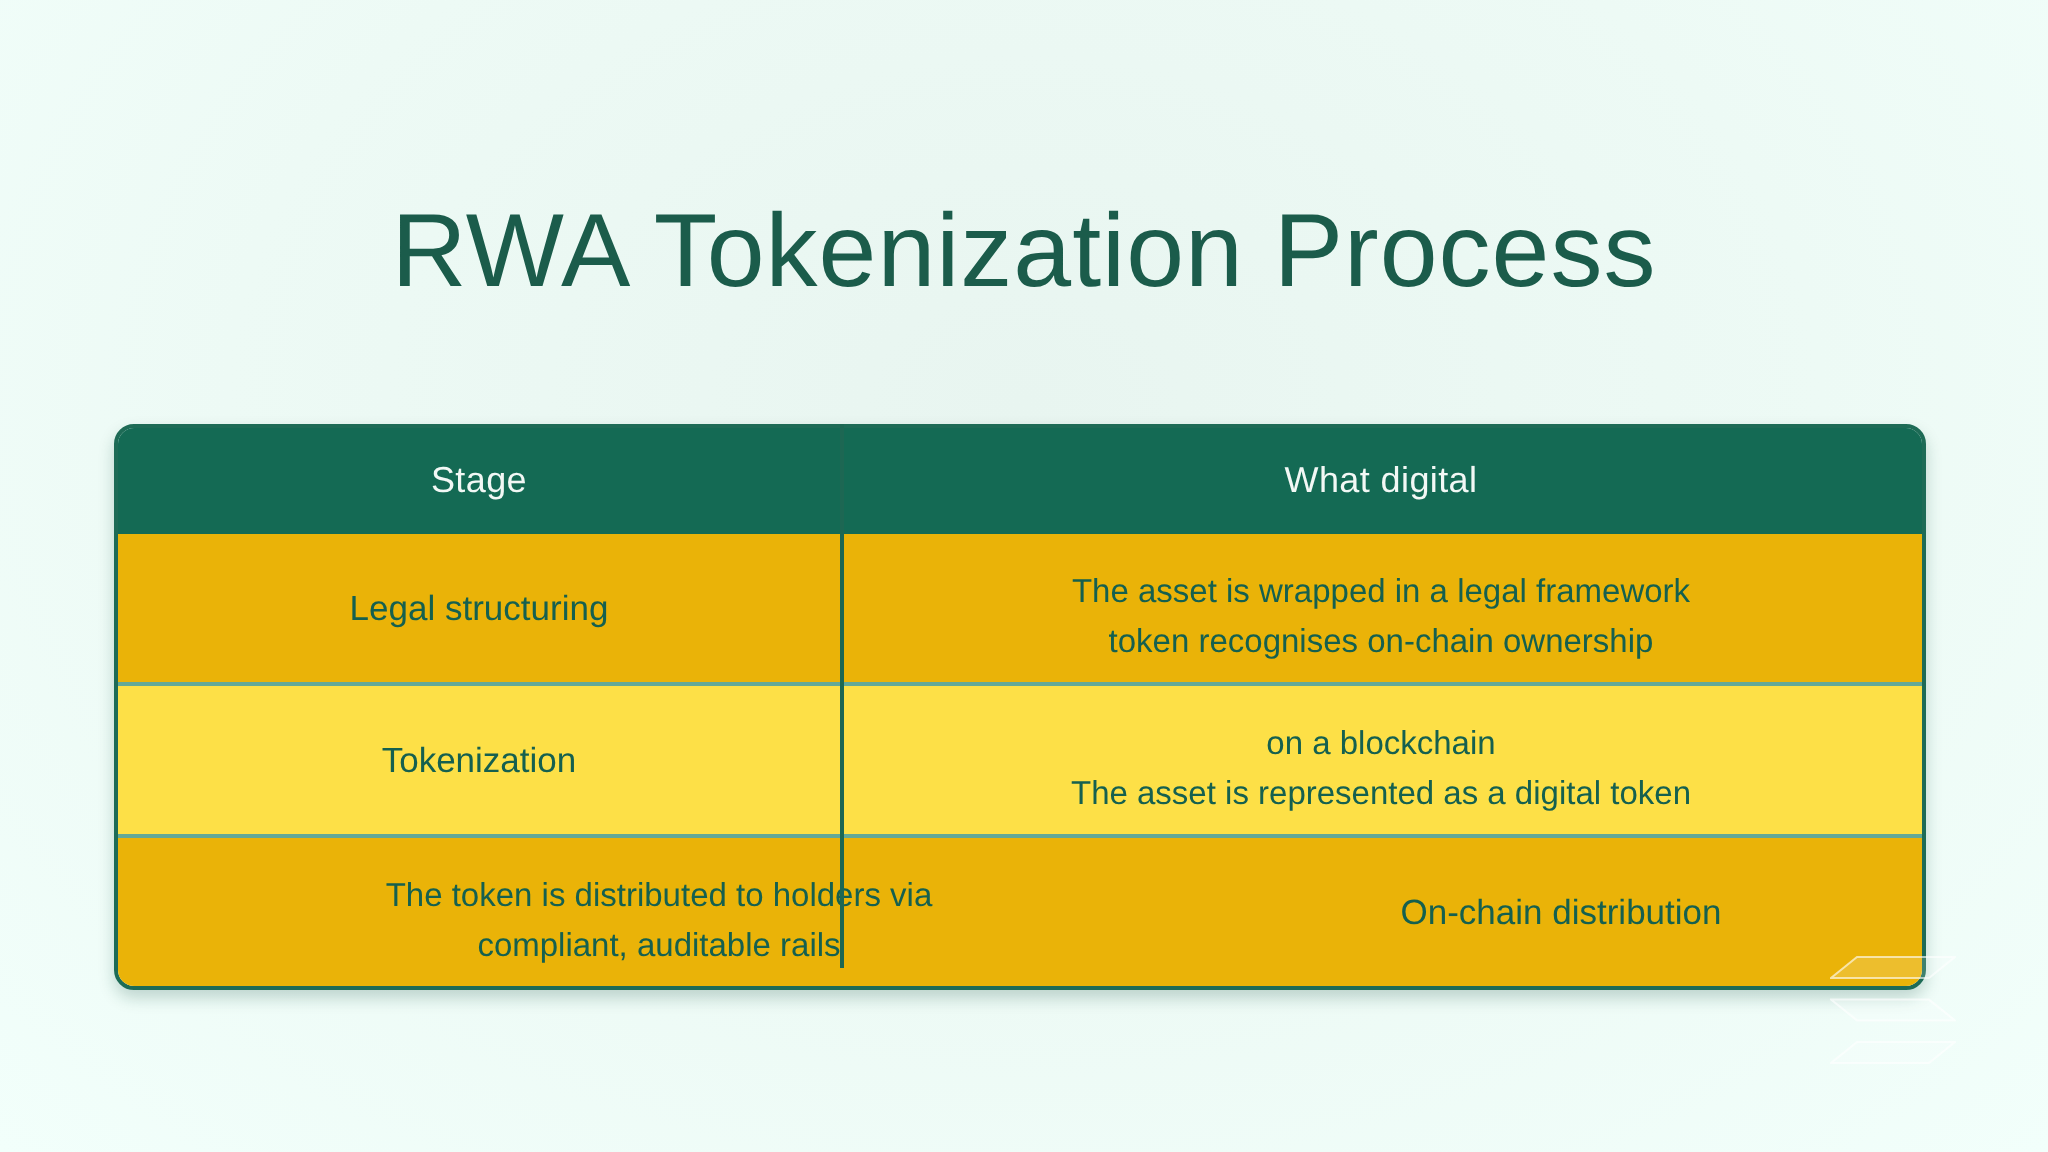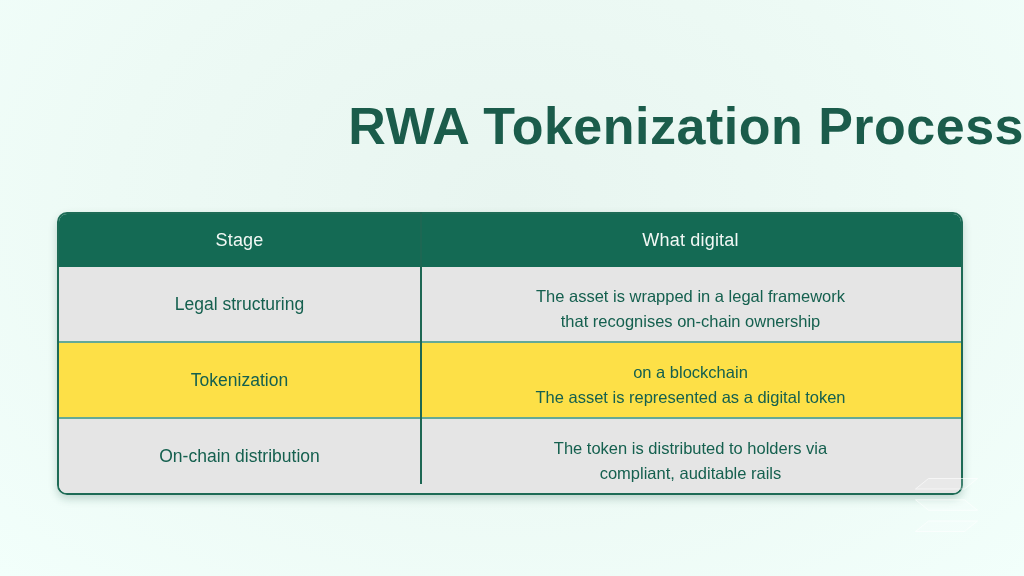--- a/index.html
+++ b/index.html
@@ -13,23 +13,23 @@
     overflow: hidden;
     font-family: "Liberation Sans", sans-serif;
     background: radial-gradient(ellipse at 50% 35%, #e8f5f0 0%, #edfaf5 55%, #f2fffb 100%);
   }
 
   .slide-title {
     position: absolute;
     top: 96px;
     left: 0;
     width: 1024px;
-    text-align: right;
+    text-align: center;
     font-size: 52px;
-    font-weight: 700;
+    font-weight: 400;
     letter-spacing: 0.5px;
     color: #1b5c4b;
     margin: 0;
   }
 
   .process-table {
     position: absolute;
     left: 57px;
     top: 212px;
     width: 906px;
@@ -56,21 +56,21 @@
     color: #f2f8f5;
     font-size: 18px;
     font-weight: 500;
     letter-spacing: 0.2px;
   }
 
   .table-row {
     flex: 1 1 auto;
     display: flex;
   }
-  .table-row.odd  { background: #e5e5e5; }
+  .table-row.odd  { background: #eab308; }
   .table-row.even { background: #fde047; }
   .table-row + .table-row { border-top: 2px solid #63a997; }
 
   .col-stage {
     width: 361px;
     flex: 0 0 361px;
   }
   .col-desc {
     flex: 1 1 auto;
   }
@@ -119,38 +119,38 @@
 <div class="process-table">
   <div class="table-header">
     <div class="th col-stage">Stage</div>
     <div class="th col-desc">What digital</div>
   </div>
 
   <div class="table-row odd">
     <div class="td stage col-stage">Legal structuring</div>
     <div class="td desc col-desc">
       <span>The asset is wrapped in a legal framework</span>
-      <span>that recognises on-chain ownership</span>
+      <span>token recognises on-chain ownership</span>
     </div>
   </div>
 
   <div class="table-row even">
     <div class="td stage col-stage">Tokenization</div>
     <div class="td desc col-desc">
       <span>on a blockchain</span>
       <span>The asset is represented as a digital token</span>
     </div>
   </div>
 
   <div class="table-row odd">
-    <div class="td stage col-stage">On-chain distribution</div>
     <div class="td desc col-desc">
       <span>The token is distributed to holders via</span>
       <span>compliant, auditable rails</span>
     </div>
+    <div class="td stage col-stage">On-chain distribution</div>
   </div>
 </div>
 
 <div class="column-divider"></div>
 
 <svg class="watermark" viewBox="0 0 63 54" xmlns="http://www.w3.org/2000/svg">
   <g fill="rgba(255,255,255,0.20)" stroke="rgba(255,255,255,0.85)" stroke-width="1">
     <path d="M 13.5,0.5 L 62.5,0.5 L 49.5,11 L 0.5,11 Z"></path>
     <path d="M 0.5,21.8 L 49.5,21.8 L 62.5,32.2 L 13.5,32.2 Z"></path>
     <path d="M 13.5,43 L 62.5,43 L 49.5,53.5 L 0.5,53.5 Z"></path>

